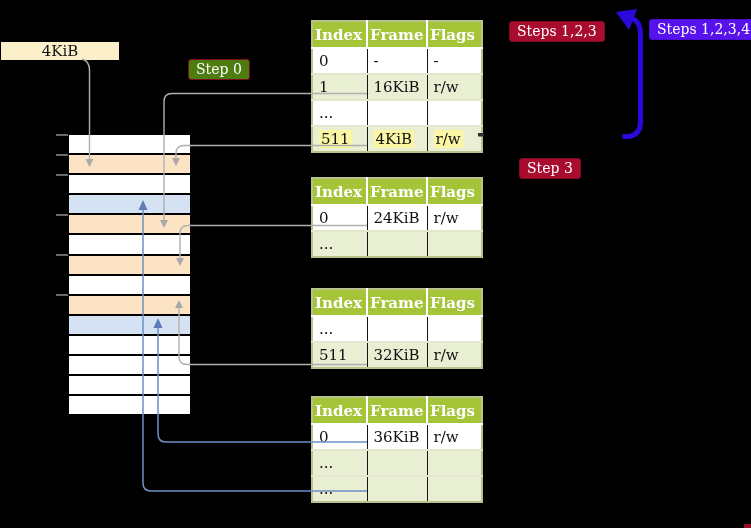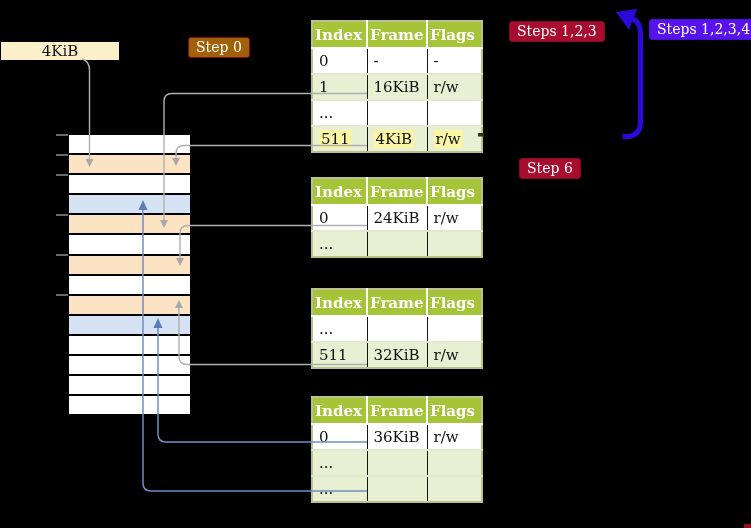--- a/index.html
+++ b/index.html
@@ -48,24 +48,24 @@
   
   #overlay{position:absolute;left:0;top:0;pointer-events:none;}
 </style>
 </head>
 <body>
 
 <div id="canvas">
 
   <div id="fourkib" class="abs" style="background: rgb(251, 240, 202);">4KiB</div>
 
-  <div class="steplabel crimson" style="left: 188px; top: 37px; background: #a16207;">Step 0</div>
+  <div class="steplabel crimson" style="left: 188px; top: 59px; background: #4d7c0f;">Step 0</div>
   <div class="steplabel crimson" style="left: 509px; top: 21px; background: rgb(168, 12, 46);">Steps 1,2,3</div>
   <div class="steplabel violet" style="left: 649px; top: 19px; background: rgb(87, 18, 238);">Steps 1,2,3,4</div>
-  <div class="steplabel crimson" style="left: 519px; top: 158px; background: rgb(168, 12, 46);">Step 6</div>
+  <div class="steplabel crimson" style="left: 519px; top: 158px; background: rgb(168, 12, 46);">Step 3</div>
 
   <div id="stack" class="abs">
     <div class="stack-row" style="background: rgb(255, 255, 255);"></div>
     <div class="stack-row" style="background: rgb(251, 227, 196);"></div>
     <div class="stack-row" style="background: rgb(255, 255, 255);"></div>
     <div class="stack-row" style="background: rgb(212, 226, 244);"></div>
     <div class="stack-row" style="background: rgb(251, 227, 196);"></div>
     <div class="stack-row" style="background: rgb(255, 255, 255);"></div>
     <div class="stack-row" style="background: rgb(251, 227, 196);"></div>
     <div class="stack-row" style="background: rgb(255, 255, 255);"></div>

